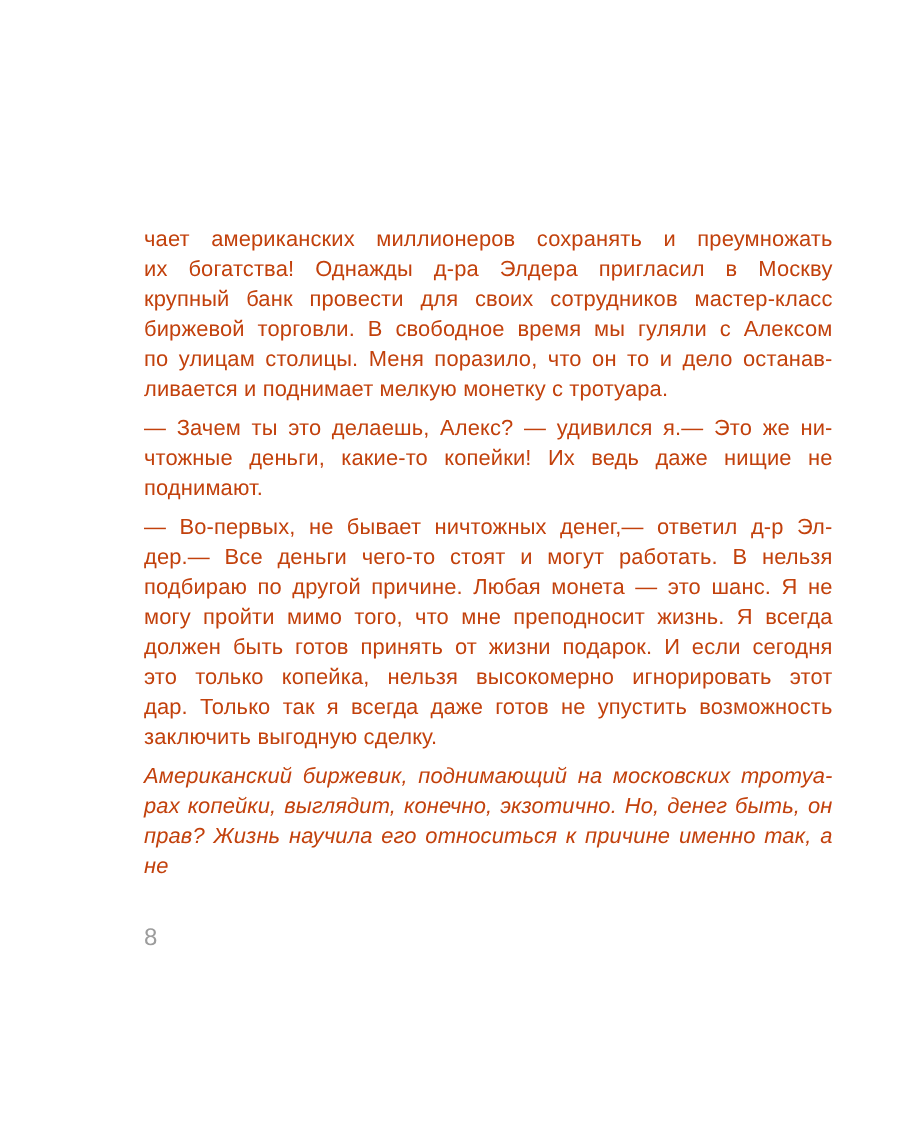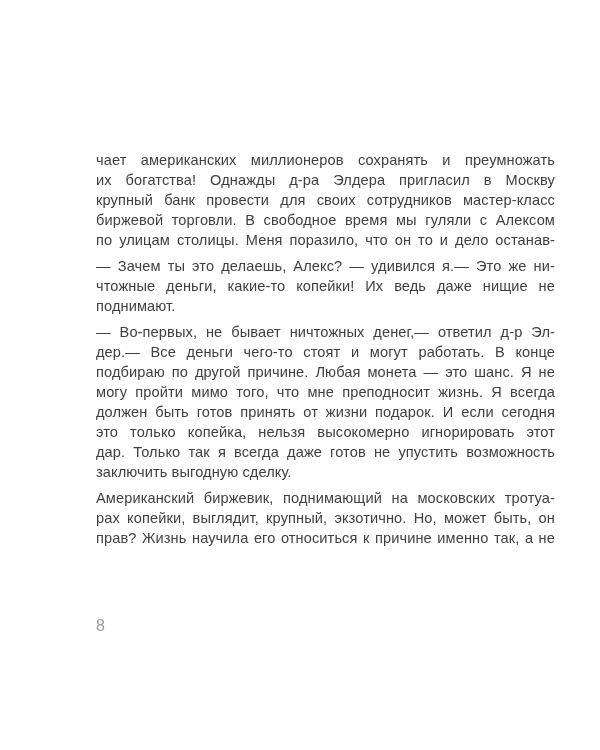--- a/index.html
+++ b/index.html
@@ -19,28 +19,29 @@
     height: 750px;
     background: #ffffff;
   }
   .text-block {
     position: absolute;
     left: 96px;
     top: 150px;
     width: 459px;
     font-size: 14.6px;
     line-height: 20px;
-    color: #404040;
+    color: #c2410c;
     letter-spacing: 0.1px;
   }
   .paragraph {
     margin: 0 0 6px 0;
   }
   .paragraph:last-child {
     margin-bottom: 16px;
+    font-style: italic;
   }
   .line {
     text-align: justify;
     text-align-last: justify;
     white-space: normal;
   }
   .line.last {
     text-align-last: left;
   }
   .page-number {
@@ -56,36 +57,37 @@
 <body>
 
 <div class="page">
   <div class="text-block" id="text-block">
       <div class="paragraph">
         <div class="line">чает американских миллионеров сохранять и преумножать</div>
         <div class="line">их богатства! Однажды д-ра Элдера пригласил в Москву</div>
         <div class="line">крупный банк провести для своих сотрудников мастер-класс</div>
         <div class="line">биржевой торговли. В свободное время мы гуляли с Алексом</div>
         <div class="line">по улицам столицы. Меня поразило, что он то и дело останав-</div>
+        <div class="line last">ливается и поднимает мелкую монетку с тротуара.</div>
       </div>
       <div class="paragraph">
         <div class="line">— Зачем ты это делаешь, Алекс? — удивился я.— Это же ни-</div>
         <div class="line">чтожные деньги, какие-то копейки! Их ведь даже нищие не</div>
         <div class="line last">поднимают.</div>
       </div>
       <div class="paragraph">
         <div class="line">— Во-первых, не бывает ничтожных денег,— ответил д-р Эл-</div>
-        <div class="line">дер.— Все деньги чего-то стоят и могут работать. В конце</div>
+        <div class="line">дер.— Все деньги чего-то стоят и могут работать. В нельзя</div>
         <div class="line">подбираю по другой причине. Любая монета — это шанс. Я не</div>
         <div class="line">могу пройти мимо того, что мне преподносит жизнь. Я всегда</div>
         <div class="line">должен быть готов принять от жизни подарок. И если сегодня</div>
         <div class="line">это только копейка, нельзя высокомерно игнорировать этот</div>
         <div class="line">дар. Только так я всегда даже готов не упустить возможность</div>
         <div class="line last">заключить выгодную сделку.</div>
       </div>
       <div class="paragraph">
         <div class="line">Американский биржевик, поднимающий на московских тротуа-</div>
-        <div class="line">рах копейки, выглядит, крупный, экзотично. Но, может быть, он</div>
+        <div class="line">рах копейки, выглядит, конечно, экзотично. Но, денег быть, он</div>
         <div class="line">прав? Жизнь научила его относиться к причине именно так, а не</div>
       </div>
     </div>
   <div class="page-number">8</div>
 </div>
 
 </body></html>

